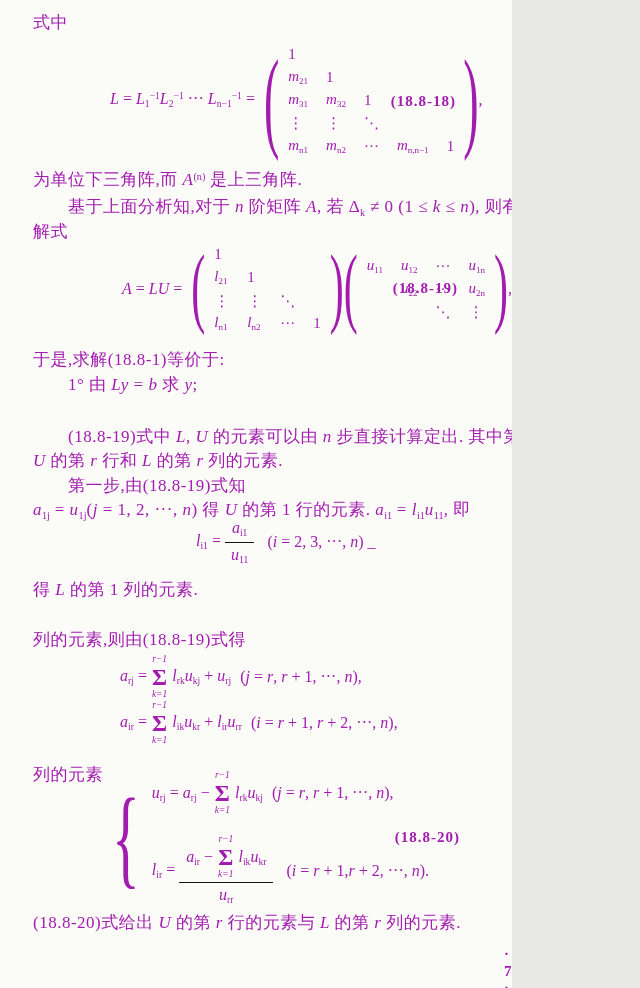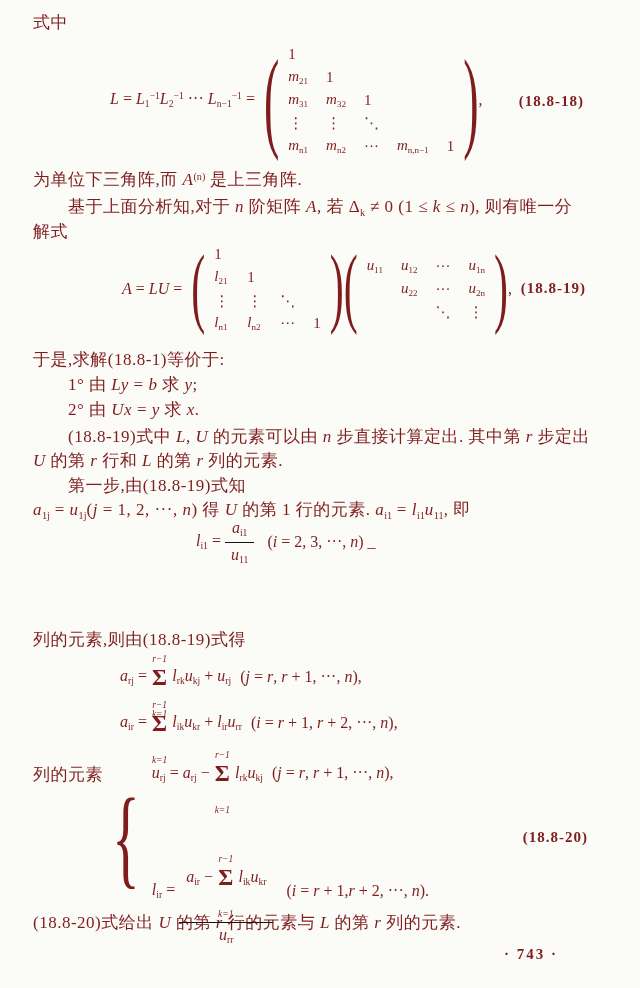--- a/index.html
+++ b/index.html
@@ -1,23 +1,23 @@
 <!DOCTYPE html>
 <html><head>
 <meta charset="utf-8">
 <style>
   html,body{margin:0;padding:0;}
   body{background:#e8e8e6;}
   #page{
     position:relative;
-    width:640px;height:988px;
+    width:512px;height:988px;
     background:#fbfbf8;
     overflow:hidden;
     font-family:"Liberation Serif", serif;
-    color:#7f1d1d;
+    color:#a21caf;
   }
   
   .t{
     position:absolute;
     font-size:17px;
     line-height:22px;
     white-space:nowrap;
     letter-spacing:0.5px;
   }
   .t i, .math i{font-style:italic;}
@@ -66,21 +66,21 @@
     margin-right:12px;
   }
   
   .sum{
     display:inline-flex;
     flex-direction:column;
     align-items:center;
     line-height:1;
     margin:0 5px;
   }
-  .sum .lim{font-size:9.5px;font-style:italic;letter-spacing:0;margin-top:20px;}
+  .sum .lim{font-size:9.5px;font-style:italic;letter-spacing:0;}
   .sum .sig{font-size:23px;font-weight:bold;padding:1px 0;}
   
   .frac{
     display:inline-flex;
     flex-direction:column;
     align-items:center;
     vertical-align:middle;
     margin:0 4px;
   }
   .fnum{border-bottom:1.4px solid #141414;padding:0 7px 3px;}
@@ -101,25 +101,25 @@
 <body>
 
 <div id="page">
 
   <div class="t" style="top:12px;left:33px">式中</div>
   <div class="t" style="top:166px;left:33px">为单位下三角阵,而 <i>A</i><sup>(n)</sup> 是上三角阵.</div>
   <div class="t" style="top:196px;left:68px">基于上面分析知,对于 <i>n</i> 阶矩阵 <i>A</i>, 若 Δ<sub>k</sub> ≠ 0 (1 ≤ <i>k</i> ≤ <i>n</i>), 则有唯一分</div>
   <div class="t" style="top:221px;left:33px">解式</div>
   <div class="t" style="top:349px;left:33px">于是,求解(18.8-1)等价于:</div>
   <div class="t" style="top:374px;left:68px">1° 由 <i>Ly</i> = <i>b</i> 求 <i>y</i>;</div>
-  <div class="t" style="top:399px;left:68px">2° 由 <i>Ux</i> = <i>y</i> 求 <i>x</i>.</div>
   <div class="t" style="top:426px;left:68px">(18.8-19)式中 <i>L</i>, <i>U</i> 的元素可以由 <i>n</i> 步直接计算定出. 其中第 <i>r</i> 步定出</div>
   <div class="t" style="top:450px;left:33px"><i>U</i> 的第 <i>r</i> 行和 <i>L</i> 的第 <i>r</i> 列的元素.</div>
   <div class="t" style="top:475px;left:68px">第一步,由(18.8-19)式知</div>
   <div class="t" style="top:499px;left:33px"><i>a</i><sub>1j</sub> = <i>u</i><sub>1j</sub>(<i>j</i> = 1, 2, ···, <i>n</i>) 得 <i>U</i> 的第 1 行的元素. <i>a</i><sub>i1</sub> = <i>l</i><sub>i1</sub><i>u</i><sub>11</sub>, 即</div>
+  <div class="t" style="top:579px;left:33px">得 <i>L</i> 的第 1 列的元素.</div>
   <div class="t" style="top:629px;left:33px">列的元素,则由(18.8-19)式得</div>
   <div class="t" style="top:764px;left:33px">列的元素</div>
   <div class="t" style="top:912px;left:33px">(18.8-20)式给出 <i>U</i> 的第 <i>r</i> 行的元素与 <i>L</i> 的第 <i>r</i> 列的元素.</div>
 
   <div class="eq" style="top:38px;left:110px;height:124px">
     <span class="math"><i>L</i> = <i>L</i><sub>1</sub><sup>−1</sup><i>L</i><sub>2</sub><sup>−1</sup> ··· <i>L</i><sub>n−1</sub><sup>−1</sup> =</span>
     <span class="paren p18 gap">(</span>
     <div class="mat">
         <div class="mrow">
           <span class="mcell">1</span>

